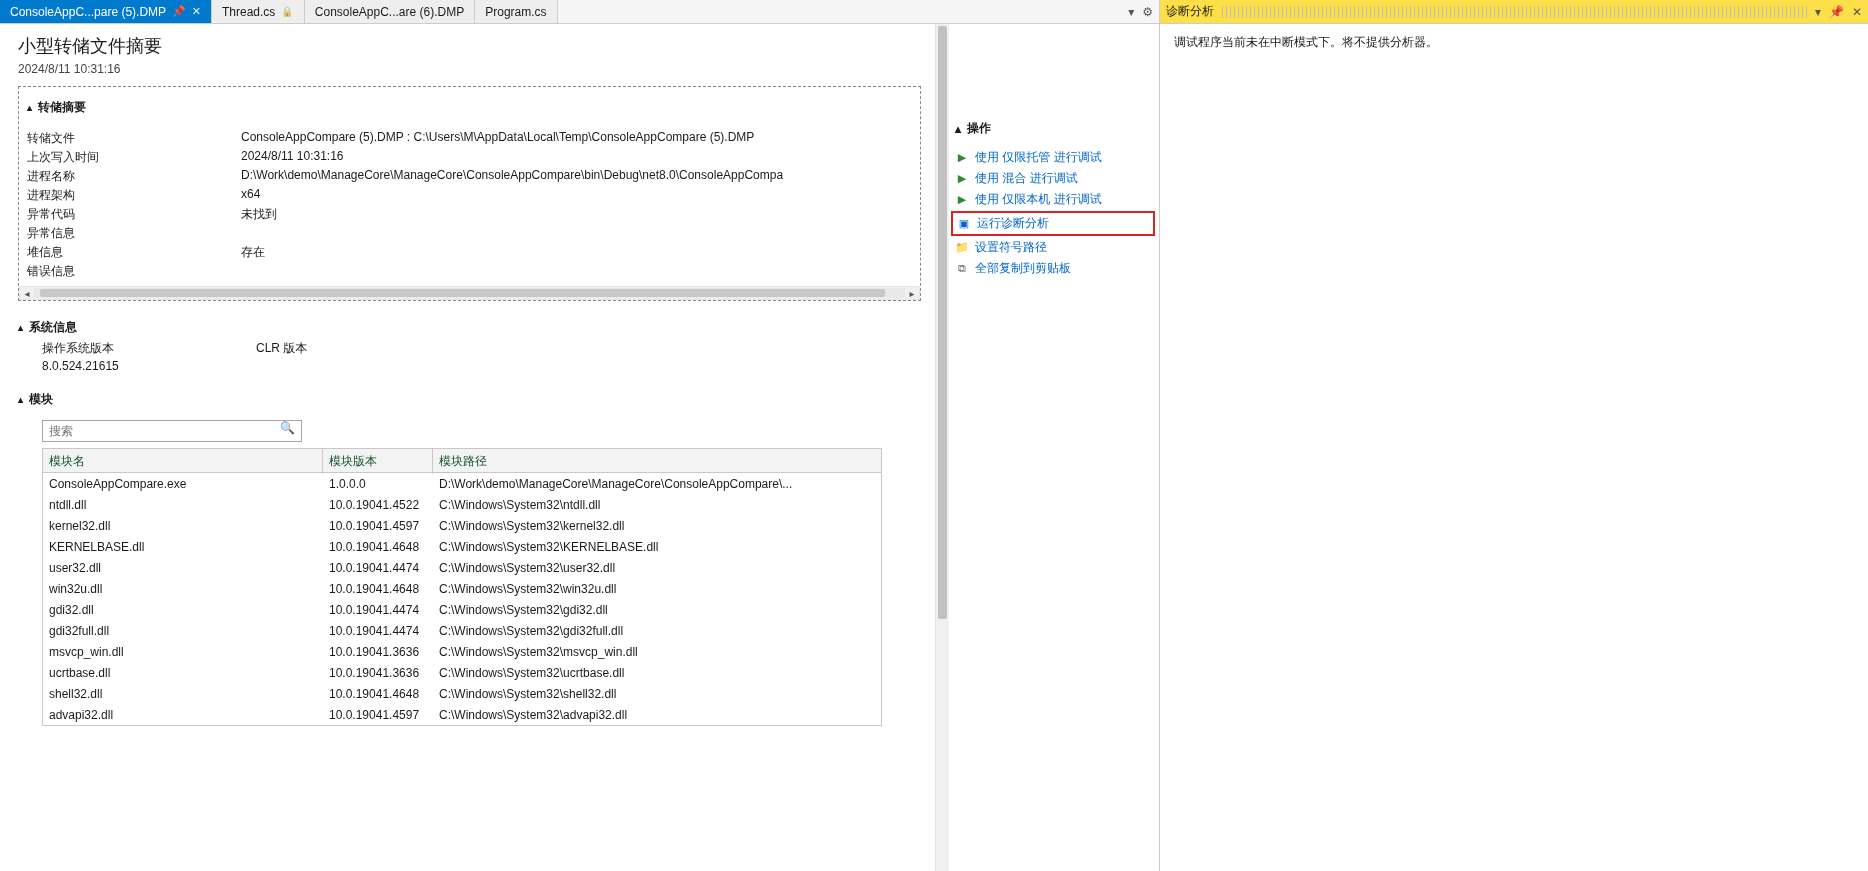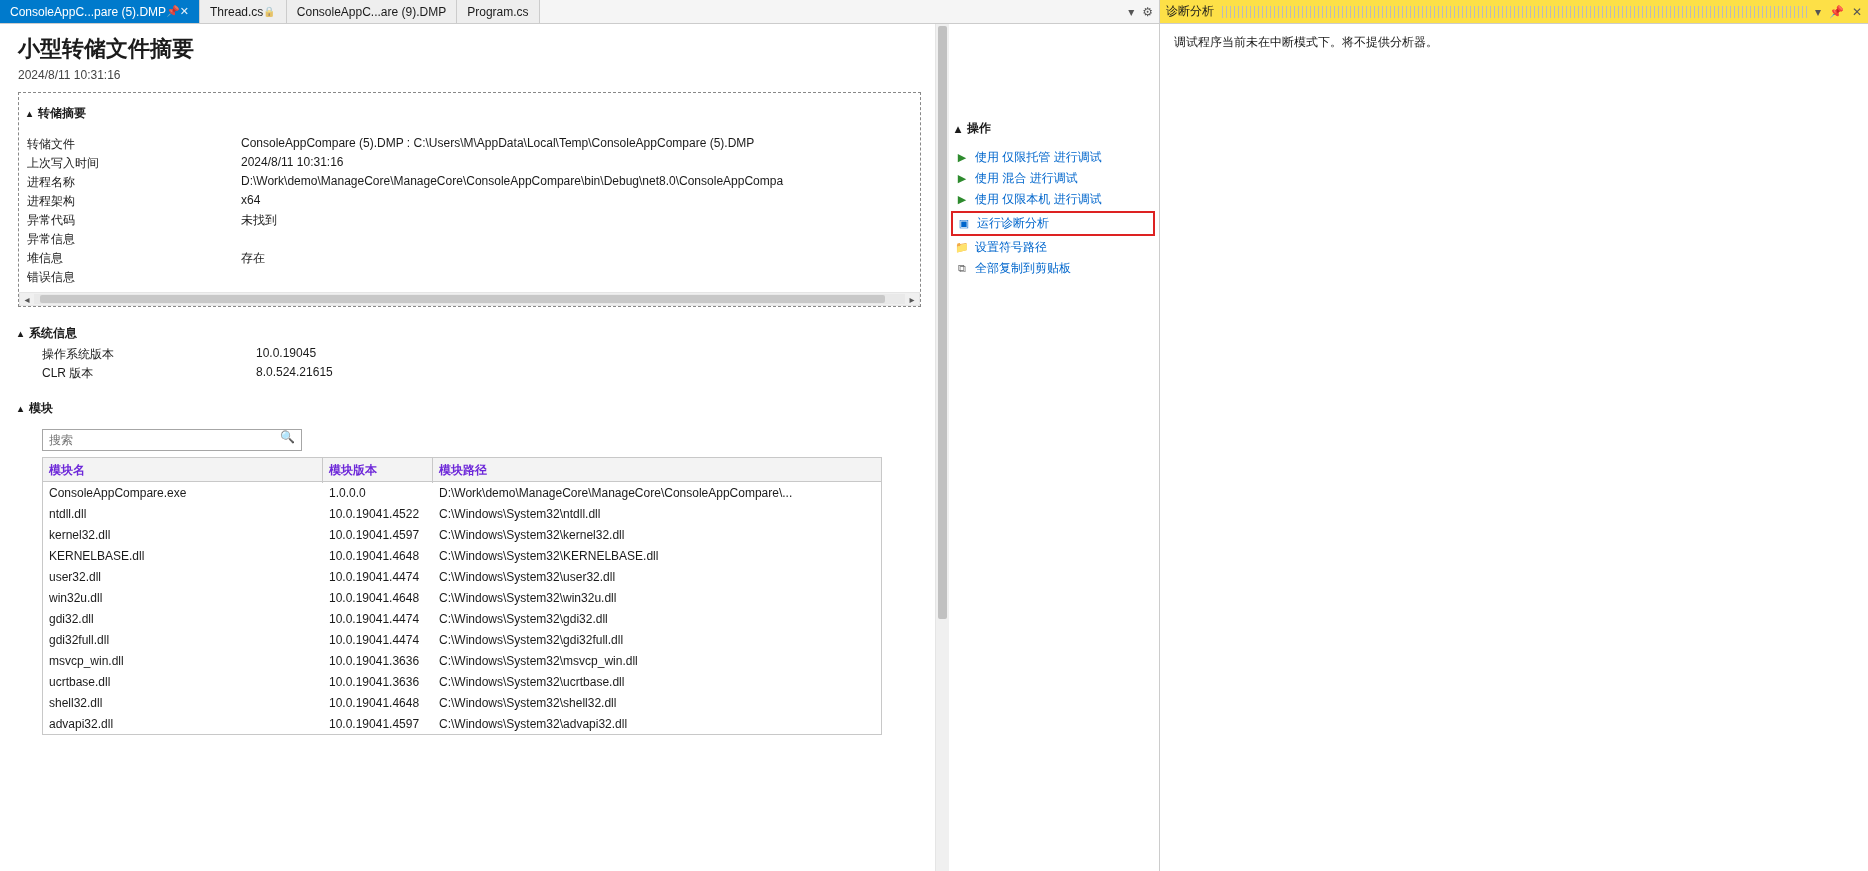--- a/index.html
+++ b/index.html
@@ -5,36 +5,36 @@
 * { box-sizing: border-box; margin: 0; padding: 0; font-family: "Microsoft YaHei", "Segoe UI", sans-serif; font-size: 12px; }
 html, body { width: 100%; height: 100%; background: #fff; color: #1b1b1b; overflow: hidden; }
 
 .root { display: flex; width: 1868px; height: 871px; }
 
 
 .editor { flex: 0 0 1160px; display: flex; flex-direction: column; border-right: 1px solid #ccc; }
 
 
 .tabstrip { display: flex; align-items: stretch; height: 24px; background: #f5f5f5; border-bottom: 1px solid #ccc; }
-.tab { display:flex; align-items:center; padding:0 10px; color:#1b1b1b; border-right:1px solid #ccc; background:#eeeeee; white-space:nowrap; cursor:pointer; }
+.tab { display:flex; align-items:center; padding:0 10px; gap:6px; color:#1b1b1b; border-right:1px solid #ccc; background:#eeeeee; white-space:nowrap; cursor:pointer; }
 .tab.active { background:#007acc; color:#fff; }
 .tab .lock { font-size:10px; opacity:.6; }
 .tab .pin { font-size:11px; opacity:.9; }
 .tab .close { font-size:11px; opacity:.9; }
 .tabstrip-spacer { flex:1; }
 .tabstrip-icons { display:flex; align-items:center; padding:0 6px; gap:8px; color:#555; }
 
 
 .docwrap { flex:1; display:flex; overflow:hidden; }
 .doccol { flex:1; overflow: hidden; position:relative; }
 .docscroll { position:absolute; inset:0 14px 0 0; overflow: hidden; padding: 10px 14px 0 18px; }
 .doc-vscroll { position:absolute; top:0; right:0; bottom:0; width:14px; background:#f0f0f0; border-left:1px solid #e5e5e5; display:flex; flex-direction:column; }
 .doc-vscroll .thumb { background:#c1c1c1; height:70%; margin:2px; border-radius:2px; }
 
-h1.title { font-size:22px; font-weight:bold; color:#1b1b1b; }
+h1.title { font-size:18px; font-weight:normal; color:#1b1b1b; }
 .subdate { color:#444; margin-top:4px; margin-bottom:10px; }
 
 .sec-head { display:flex; align-items:center; gap:6px; font-weight:bold; color:#1b1b1b; padding:4px 0; cursor:pointer; }
 .sec-head .chev { font-size:10px; }
 
 .dashed-box { border:1px dashed #888; padding:8px 8px 0 8px; margin-bottom:6px; }
 
 .kvgrid { display:grid; grid-template-columns: 200px 1fr; column-gap:14px; row-gap:2px; }
 .kvgrid .k { color:#1b1b1b; white-space:nowrap; }
 .kvgrid .v { color:#1b1b1b; white-space:nowrap; overflow:hidden; text-overflow:clip; }
@@ -44,21 +44,21 @@
 .hscroll .track { flex:1; height:10px; background:#e9e9e9; position:relative; }
 .hscroll .track .thumb { position:absolute; left:6px; right:20px; top:1px; bottom:1px; background:#c8c8c8; border-radius:2px; }
 
 .searchbox { display:flex; align-items:flex-start; width:260px; border:1px solid #a6a6a6; margin:8px 0 6px 0; }
 .searchbox input { flex:1; border:none; outline:none; padding:3px 6px; color:#666; }
 .searchbox .s-icon { padding:0 6px; color:#555; }
 
 .modtable { border:1px solid #c8c8c8; width: 840px; font-size:12px; }
 .modtable .thead, .modtable .trow { display:grid; grid-template-columns: 280px 110px 1fr; align-items:center; }
 .modtable .thead { background:#f3f3f3; border-bottom:1px solid #c8c8c8; height:24px; }
-.modtable .th { padding:4px 6px; border-right:1px solid #c8c8c8; color:#6d28d9;font-weight:bold; }
+.modtable .th { padding:4px 6px; border-right:1px solid #c8c8c8; color:#14532d; }
 .modtable .th:last-child { border-right:none; }
 .modtable .trow { height:21px; }
 .modtable .td { padding:2px 6px; white-space:nowrap; overflow:hidden; text-overflow:ellipsis; }
 
 
 .actions-col { flex:0 0 210px; padding:10px 8px 0 6px; }
 .actions-head { display:flex; align-items:center; gap:6px; font-weight:bold; margin: 86px 0 10px 0; }
 .action-link { display:flex; align-items:center; gap:6px; color:#0066cc; padding:2px 0; cursor:pointer; }
 .action-link.red-border { border:2px solid #d22; padding:2px 4px; margin:1px -4px; }
 .action-link .ic { width:14px; height:14px; display:inline-flex; align-items:center; justify-content:center; font-size:11px; }
@@ -86,21 +86,21 @@
       <div class="tab active">
           <span>ConsoleAppC...pare (5).DMP</span>
           <span class="pin">📌</span>
           <span class="close">✕</span>
         </div>
         <div class="tab">
           <span>Thread.cs</span>
           <span class="lock">🔒</span>
         </div>
         <div class="tab">
-          <span>ConsoleAppC...are (9).DMP</span>
+          <span>ConsoleAppC...are (6).DMP</span>
         </div>
         <div class="tab">
           <span>Program.cs</span>
         </div>
         <div class="tabstrip-spacer"></div>
       <div class="tabstrip-icons">
         <span>▾</span>
         <span>⚙</span>
       </div>
     </div>
@@ -143,21 +143,20 @@
               <span class="rarrow">▸</span>
             </div>
           </div>
 
           <div class="sec-head" style="margin-top:14px;">
             <span class="chev">▴</span>
             <span>系统信息</span>
           </div>
           <div class="kvgrid" style="margin:0 0 0 24px;">
             <div class="k">操作系统版本</div>
-            <div class="v">10.0.19045</div>
             <div class="k">CLR 版本</div>
             <div class="v">8.0.524.21615</div>
           </div>
 
           <div class="sec-head" style="margin-top:14px;">
             <span class="chev">▴</span>
             <span>模块</span>
           </div>
 
           <div class="searchbox" style="margin-left:24px;">

